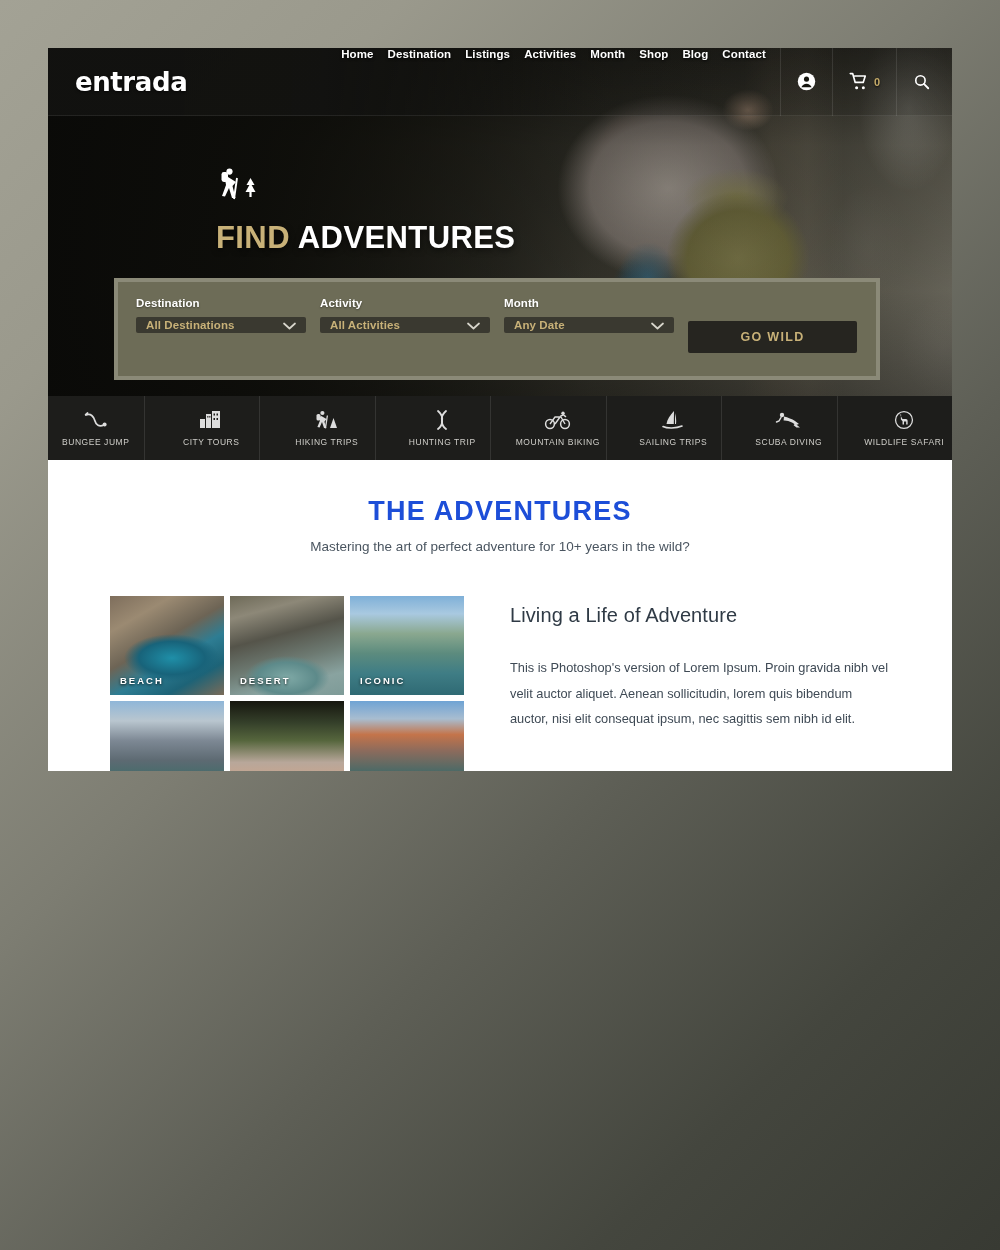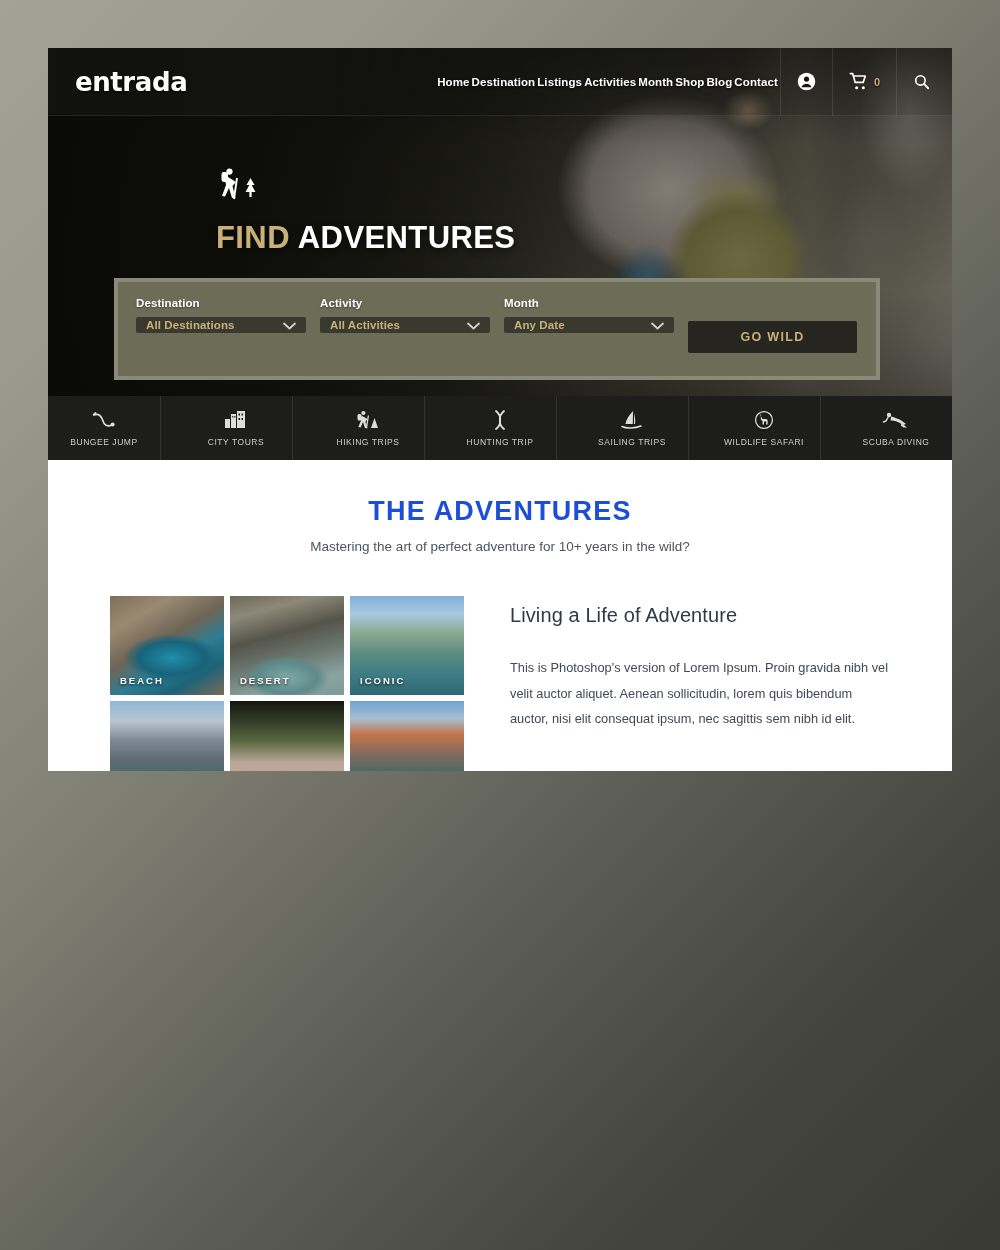--- a/index.html
+++ b/index.html
@@ -73,21 +73,21 @@
     margin-left: 27px;
     color: #fff;
     font-size: 26px;
     font-weight: 700;
     letter-spacing: -0.4px;
     font-family: "DejaVu Sans", sans-serif;
     text-shadow: 0 1px 3px rgba(0,0,0,.7);
   }
   .navmenu {
     margin-left: auto;
-    display: flex; align-items: center; gap: 2px;
+    display: flex; gap: 14px;
     padding-right: 6px;
   }
   .navmenu a {
     color: #fff; font-size: 11.5px; font-weight: 700;
     text-decoration: none; letter-spacing: .1px;
     text-shadow: 0 1px 3px rgba(0,0,0,.85);
     white-space: nowrap;
   }
   .nav-icons { display:flex; align-items:center; height:68px; }
   .nav-icon-cell {
@@ -391,48 +391,58 @@
     </div>
 
     <div class="cat">
       <svg width="26" height="20" viewBox="0 0 26 20">
         <path d="M9 1 C13.5 5 13.5 8 13 10 C12.5 13 13 16 17 19" fill="none" stroke="#ddd" stroke-width="1.8" stroke-linecap="round"></path>
         <path d="M17 1 C12.5 5 12.5 8 13 10 C13.5 13 13 16 9 19" fill="none" stroke="#ddd" stroke-width="1.8" stroke-linecap="round"></path>
       </svg>
       <div class="cat-label">HUNTING TRIP</div>
     </div>
 
+    <div class="cat">
+      <svg width="28" height="20" viewBox="0 0 28 20">
+        <circle cx="6" cy="14" r="4.4" fill="none" stroke="#ddd" stroke-width="1.5"></circle>
+        <circle cx="21" cy="14" r="4.4" fill="none" stroke="#ddd" stroke-width="1.5"></circle>
+        <path d="M6 14 L11 7 L17 7 L21 14 M11 14 L16 7" fill="none" stroke="#ddd" stroke-width="1.4" stroke-linejoin="round"></path>
+        <circle cx="19" cy="3.2" r="1.7" fill="#ddd"></circle>
+        <path d="M16.5 6.2 L19.4 4.8 L21.6 6.6" fill="none" stroke="#ddd" stroke-width="1.4" stroke-linecap="round"></path>
+      </svg>
+      <div class="cat-label">MOUNTAIN BIKING</div>
+    </div>
 
     <div class="cat">
       <svg width="26" height="20" viewBox="0 0 26 20">
         <path d="M14 1 C10 5 7 10 6.5 14 L13.8 14 Z" fill="#ddd"></path>
         <path d="M15 3 C16 7 16.5 11 16 14 L15 14 Z" fill="#ddd"></path>
         <path d="M3 16.5 C7 18.5 16 18.5 22 16" fill="none" stroke="#ddd" stroke-width="1.6" stroke-linecap="round"></path>
       </svg>
       <div class="cat-label">SAILING TRIPS</div>
-    </div>
-
-    <div class="cat">
-      <svg width="22" height="20" viewBox="0 0 22 22">
-        <circle cx="11" cy="11" r="9.3" fill="none" stroke="#ddd" stroke-width="1.4"></circle>
-        <path d="M7.5 6.5 L9.3 10 L13 10 C14.4 10 15 11 15 12.4 L15 16 L13.4 16 L13.4 12.6 L11 12.6 L11 16 L9.4 16 L9.4 12.3 L7.6 10.4 Z" fill="#ddd"></path>
-        <path d="M7.2 6.3 L6.2 4.6 L8.4 5.4 Z" fill="#ddd"></path>
-      </svg>
-      <div class="cat-label">WILDLIFE SAFARI</div>
     </div>
 
     <div class="cat">
       <svg width="28" height="20" viewBox="0 0 28 20">
         <circle cx="7" cy="5" r="2.2" fill="#ddd"></circle>
         <path d="M9 6.5 C13 7.5 17 9 20 11 L24 14 L21 15 L17 12.6 C14 11 11 10.3 8.6 10.6 Z" fill="#ddd"></path>
         <path d="M20 13.5 L25 17.5 L21.5 17.5 L18.6 15.2 Z" fill="#ddd"></path>
         <path d="M6 7.5 L4 11 L1.5 12" fill="none" stroke="#ddd" stroke-width="1.5" stroke-linecap="round"></path>
       </svg>
       <div class="cat-label">SCUBA DIVING</div>
     </div>
+
+    <div class="cat">
+      <svg width="22" height="20" viewBox="0 0 22 22">
+        <circle cx="11" cy="11" r="9.3" fill="none" stroke="#ddd" stroke-width="1.4"></circle>
+        <path d="M7.5 6.5 L9.3 10 L13 10 C14.4 10 15 11 15 12.4 L15 16 L13.4 16 L13.4 12.6 L11 12.6 L11 16 L9.4 16 L9.4 12.3 L7.6 10.4 Z" fill="#ddd"></path>
+        <path d="M7.2 6.3 L6.2 4.6 L8.4 5.4 Z" fill="#ddd"></path>
+      </svg>
+      <div class="cat-label">WILDLIFE SAFARI</div>
+    </div>
   </div>
 
   <div class="content">
     <div class="sec-title">THE ADVENTURES</div>
     <div class="sec-sub">Mastering the art of perfect adventure for 10+ years in the wild?</div>
 
     <div class="two-col">
       <div class="gallery">
         <div class="gal g1">
           <span class="gal-label">BEACH</span>

